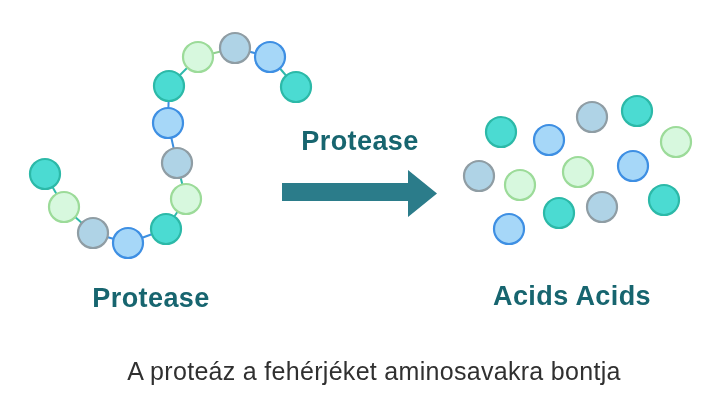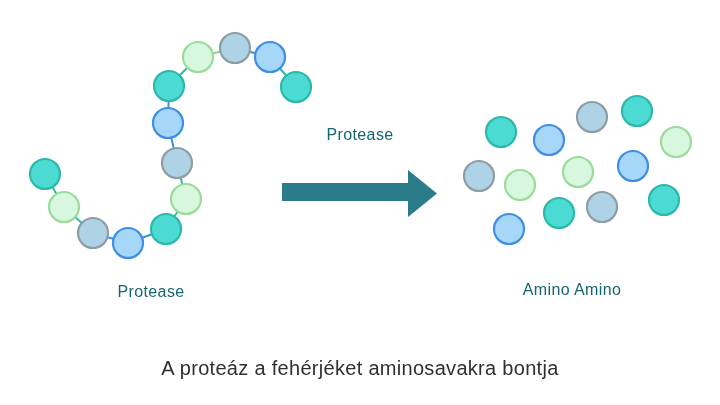--- a/index.html
+++ b/index.html
@@ -7,34 +7,34 @@
     position:relative;
     width:720px;height:405px;
     background:#ffffff;
     overflow:hidden;
     font-family:"Liberation Sans", sans-serif;
   }
   .diagram-canvas{position:absolute;left:0;top:0;}
   .lbl{
     position:absolute;
     transform:translateX(-50%);
-    font-weight:normal;
-    font-size:16px;
+    font-weight:bold;
+    font-size:27px;
     letter-spacing:.4px;
     color:#17656F;
     white-space:nowrap;
   }
   .lbl-proteins{left:151px;top:283px;}
   .lbl-protease{left:360px;top:126px;}
   .lbl-amino{left:572px;top:281px;}
   .caption{
     position:absolute;
-    left:360px;top:357px;
+    left:374px;top:357px;
     transform:translateX(-50%);
-    font-size:20px;
+    font-size:25px;
     font-weight:300;
     letter-spacing:.3px;
     color:#303030;
     white-space:nowrap;
   }
 </style>
 </head>
 <body>
 
 <div class="stage">
@@ -78,17 +78,17 @@
       <circle cx="602" cy="207" r="15" fill="#AFD3E6" stroke="#8F9DA4" stroke-width="2.2"></circle>
       <circle cx="559" cy="213" r="15" fill="#4BDBD2" stroke="#2CB9A8" stroke-width="2.2"></circle>
       <circle cx="509" cy="229" r="15" fill="#A6D7F8" stroke="#3E8FE3" stroke-width="2.2"></circle>
       <polygon points="282,183 408,183 408,170 437,193.5 408,217 408,201 282,201" fill="#2B7C8A"></polygon>
     </svg>
 
   <div class="lbl lbl-proteins">Protease</div>
 
   <div class="lbl lbl-protease">Protease</div>
 
-  <div class="lbl lbl-amino">Amino Amino</div>
+  <div class="lbl lbl-amino">Acids Acids</div>
 
   <div class="caption">A proteáz a fehérjéket aminosavakra bontja</div>
 
 </div>
 
 </body></html>

